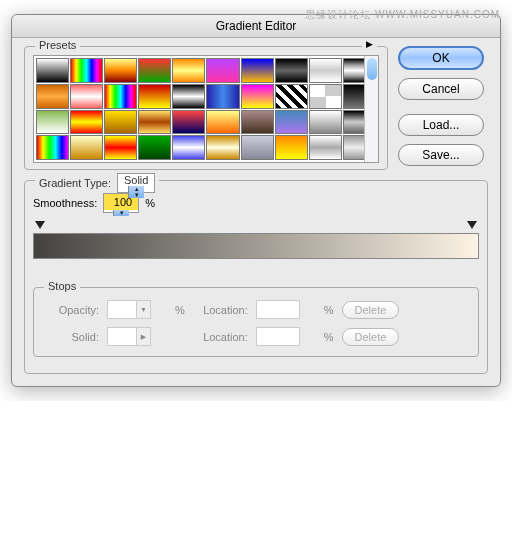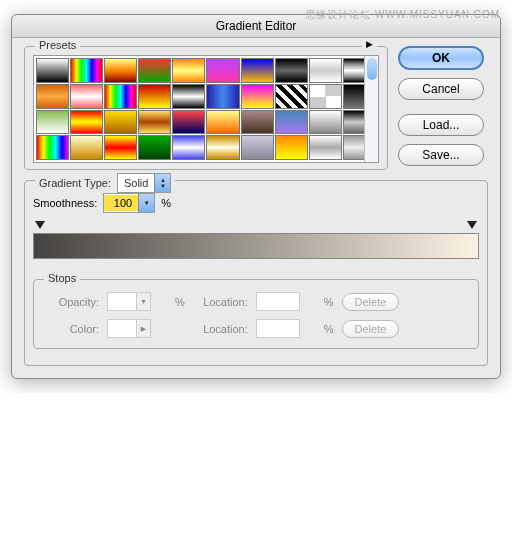--- a/index.html
+++ b/index.html
@@ -11,28 +11,28 @@
     .left { flex: 1; }
     .right { width: 90px; }
     .group { border: 1px solid #aaa; border-radius: 4px; padding: 8px 8px 6px 8px; margin-bottom: 10px; position: relative; background: #eaeaea; }
     .group-label { position: absolute; top: -8px; left: 10px; background: #eaeaea; padding: 0 4px; color: #333; }
     .flyout { position: absolute; top: -8px; right: 10px; background: #eaeaea; padding: 0 4px; font-size: 9px; cursor: pointer; }
     .presets-grid { background: #fff; border: 1px solid #999; padding: 2px; display: grid; grid-template-columns: repeat(10, 1fr); gap: 1px; height: 108px; position: relative; }
     .preset { border: 1px solid #777; }
     .scroll { position: absolute; right: 0; top: 0; bottom: 0; width: 14px; background: #f4f4f8; border-left: 1px solid #bbb; }
     .thumb { width: 10px; height: 22px; margin: 2px auto; background: linear-gradient(#bde0ff,#7ab6f0); border-radius: 6px; }
     .btn { width: 86px; padding: 3px 0; margin-bottom: 8px; border-radius: 12px; border: 1px solid #888; background: linear-gradient(#fff,#e5e5e5); cursor: pointer; font-size: 12px; }
-    .btn.primary { border: 2px solid #4a80c8; background: linear-gradient(#d0e4ff,#9ac4ff,#cde2ff); font-weight: bold; }
+    .btn.primary { border: 2px solid #4a80c8; background: linear-gradient(#d0e4ff,#9ac4ff,#cde2ff); font-weight: normal; }
     .namebar { padding: 0 12px 8px 12px; display: flex; align-items: center; gap: 8px; }
     .namebar label { width: 44px; text-align: right; }
     .namebar input { flex: 1; padding: 3px 5px; border: 1px solid #999; box-shadow: inset 0 1px 4px rgba(0,0,0,0.18); font-size: 12px; }
     .newbtn { width: 80px; padding: 3px 0; border-radius: 12px; border: 1px solid #888; background: linear-gradient(#fff,#e5e5e5); cursor: pointer; font-size: 12px; }
     .main-group { margin: 0 12px 12px 12px; }
     .row { display: flex; align-items: center; gap: 6px; margin-bottom: 8px; }
-    .select { display: inline-flex; align-items: center; border: 1px solid #999; background: #fff; height: 20px; }
+    .select { display: inline-flex; align-items: center; border: 1px solid #999; background: #fff; height: 20px; flex-direction: column; }
     .select span { padding: 0 6px; }
     .select .arrows { background: linear-gradient(#b8d4f8,#7ab0ee); width: 16px; height: 100%; display: flex; flex-direction: column; align-items: center; justify-content: center; font-size: 6px; line-height: 6px; color: #222; border-left: 1px solid #888; }
     .numfield { width: 42px; padding: 2px 6px; border: 1px solid #999; text-align: right; background: #fde047; }
     .stop-marker { width: 10px; height: 10px; display: inline-block; }
     .stop-marker.dn { border-left: 5px solid transparent; border-right: 5px solid transparent; border-top: 8px solid #222; }
     .stop-marker.up-outer { position: relative; width: 12px; height: 14px; }
     .up-tri { width:0;height:0;border-left:6px solid transparent;border-right:6px solid transparent;border-bottom:8px solid #222; }
     .up-sq { width:10px;height:10px;border:1px solid #222;background:#fff;margin:-2px 0 0 0; }
     .gradientbar { height: 26px; border: 1px solid #888; margin: 2px 0; }
     .bar-row { display: flex; justify-content: space-between; padding: 0 2px; }
@@ -131,35 +131,35 @@
       </span>
       <span>%</span>
     </div>
 
     <div class="bar-row">
       <span class="stop-marker dn"></span>
       <span class="stop-marker dn"></span>
     </div>
     <div class="gradientbar" id="gradbar" style="background: linear-gradient(90deg, rgb(68, 66, 64), rgb(252, 243, 228));"></div>
 
-    <div class="group" style="margin-top:20px">
+    <div class="group" style="margin-top:28px">
       <span class="group-label">Stops</span>
       <div class="stops-grid">
         <span class="lbl">Opacity:</span>
         <span class="minifield">
             <span style="flex:1"></span>
             <span class="dd">▼</span>
           </span>
         <span class="pct">%</span>
         <span class="lbl">Location:</span>
         <span class="minifield"></span>
         <span class="pct">%</span>
         <button class="delbtn">Delete</button>
 
-        <span class="lbl">Color:</span>
+        <span class="lbl">Solid:</span>
         <span class="minifield">
             <span style="flex:1"></span>
             <span class="dd">▶</span>
           </span>
         <span></span>
         <span class="lbl">Location:</span>
         <span class="minifield"></span>
         <span class="pct">%</span>
         <button class="delbtn">Delete</button>
       </div>

